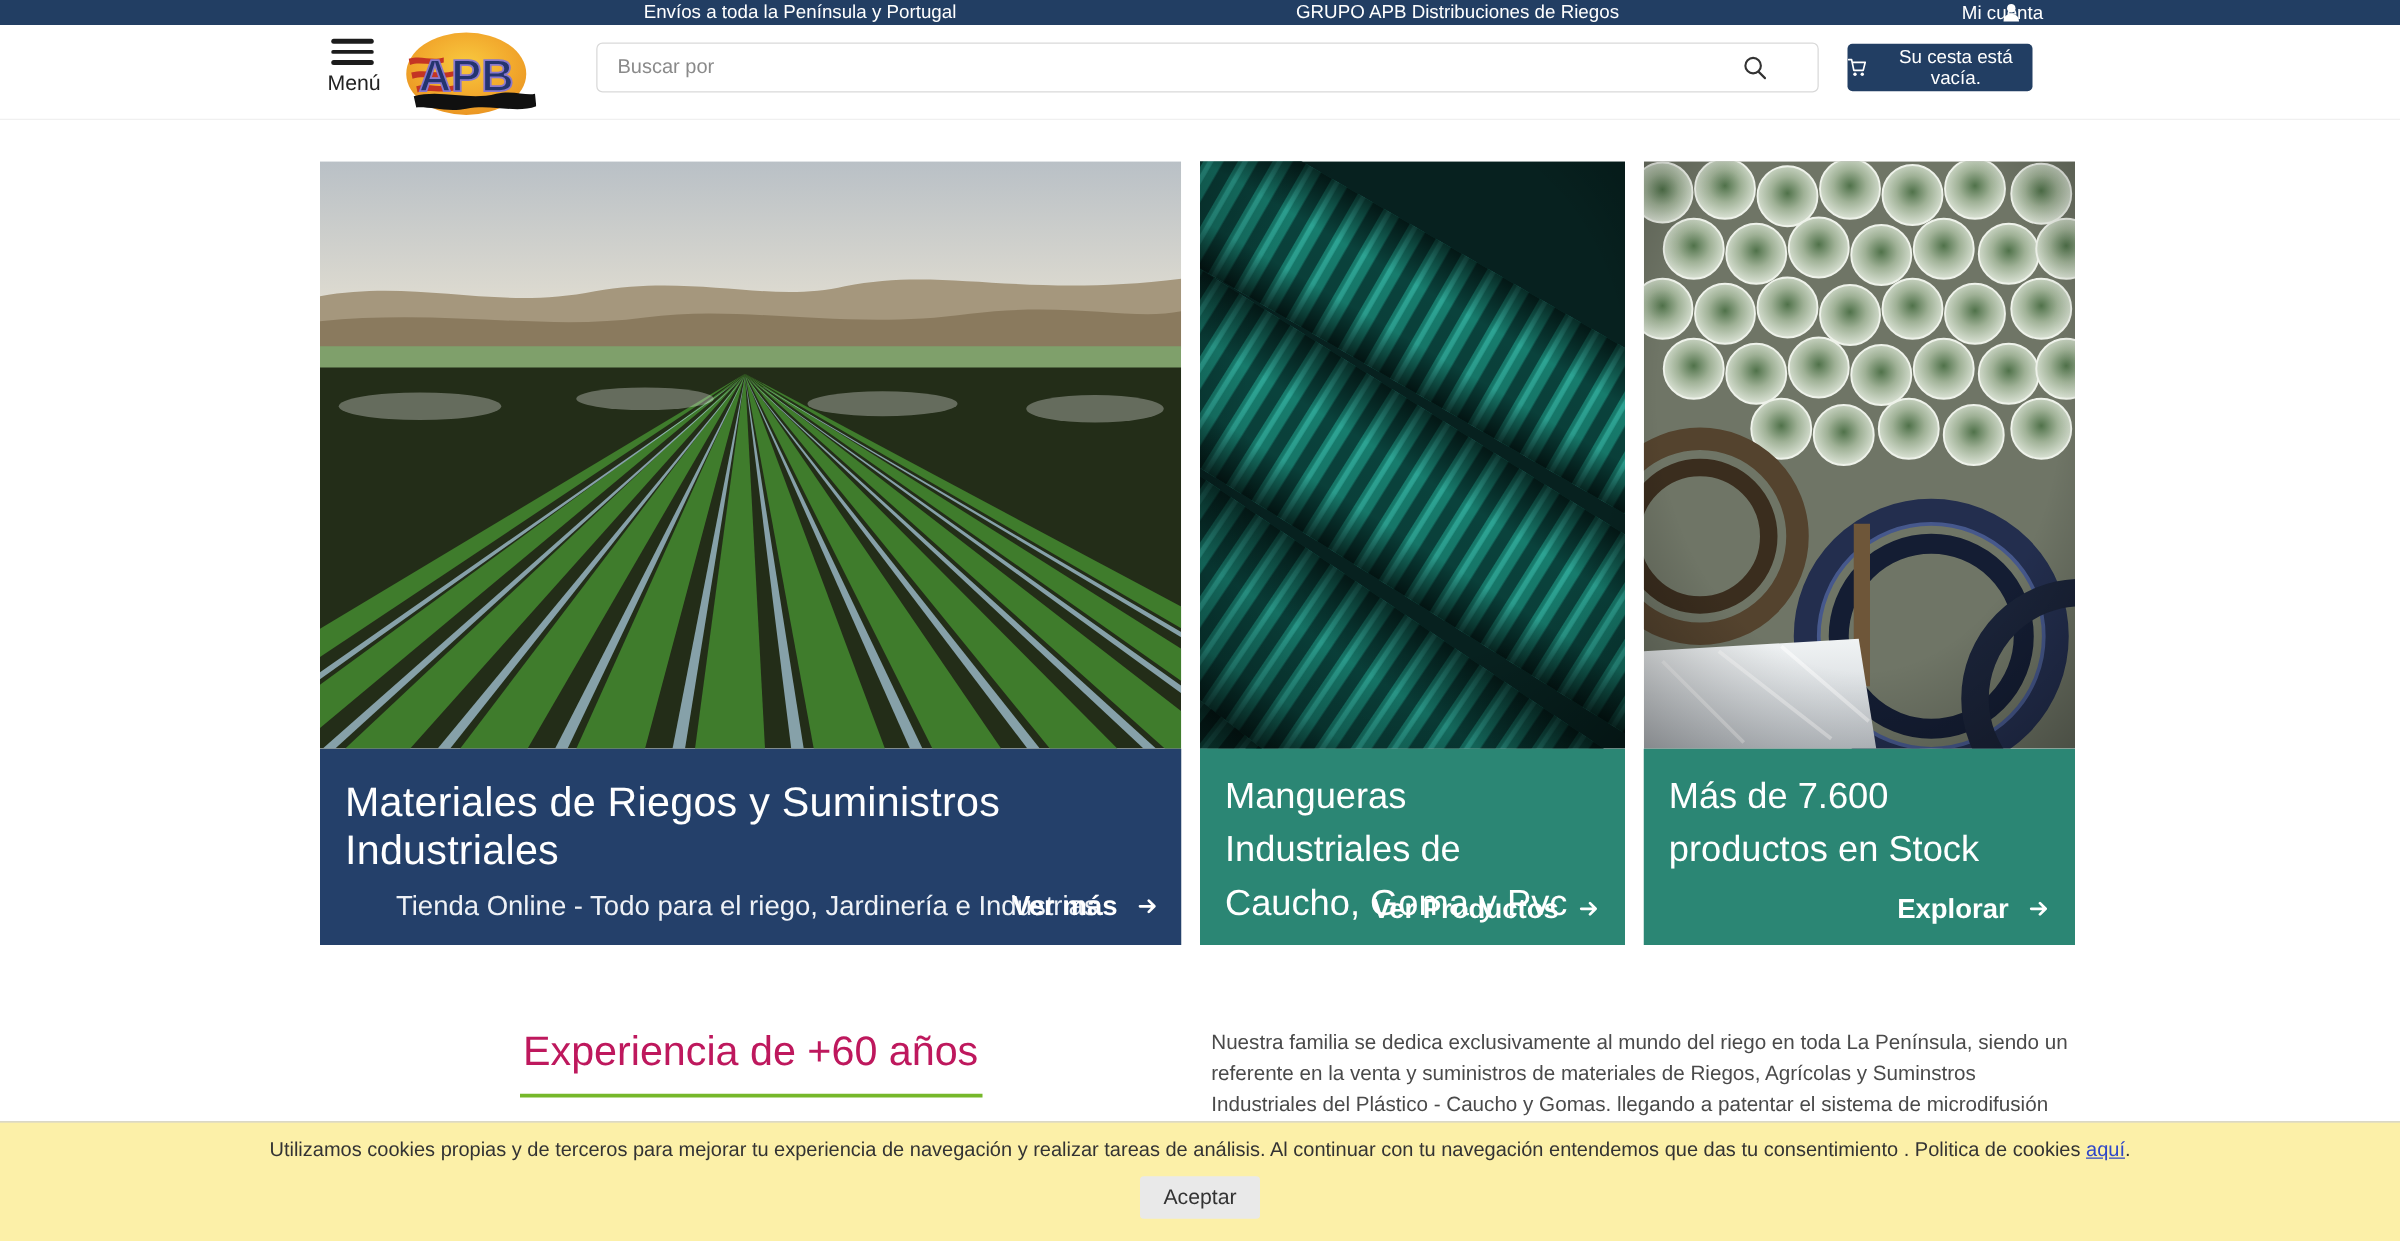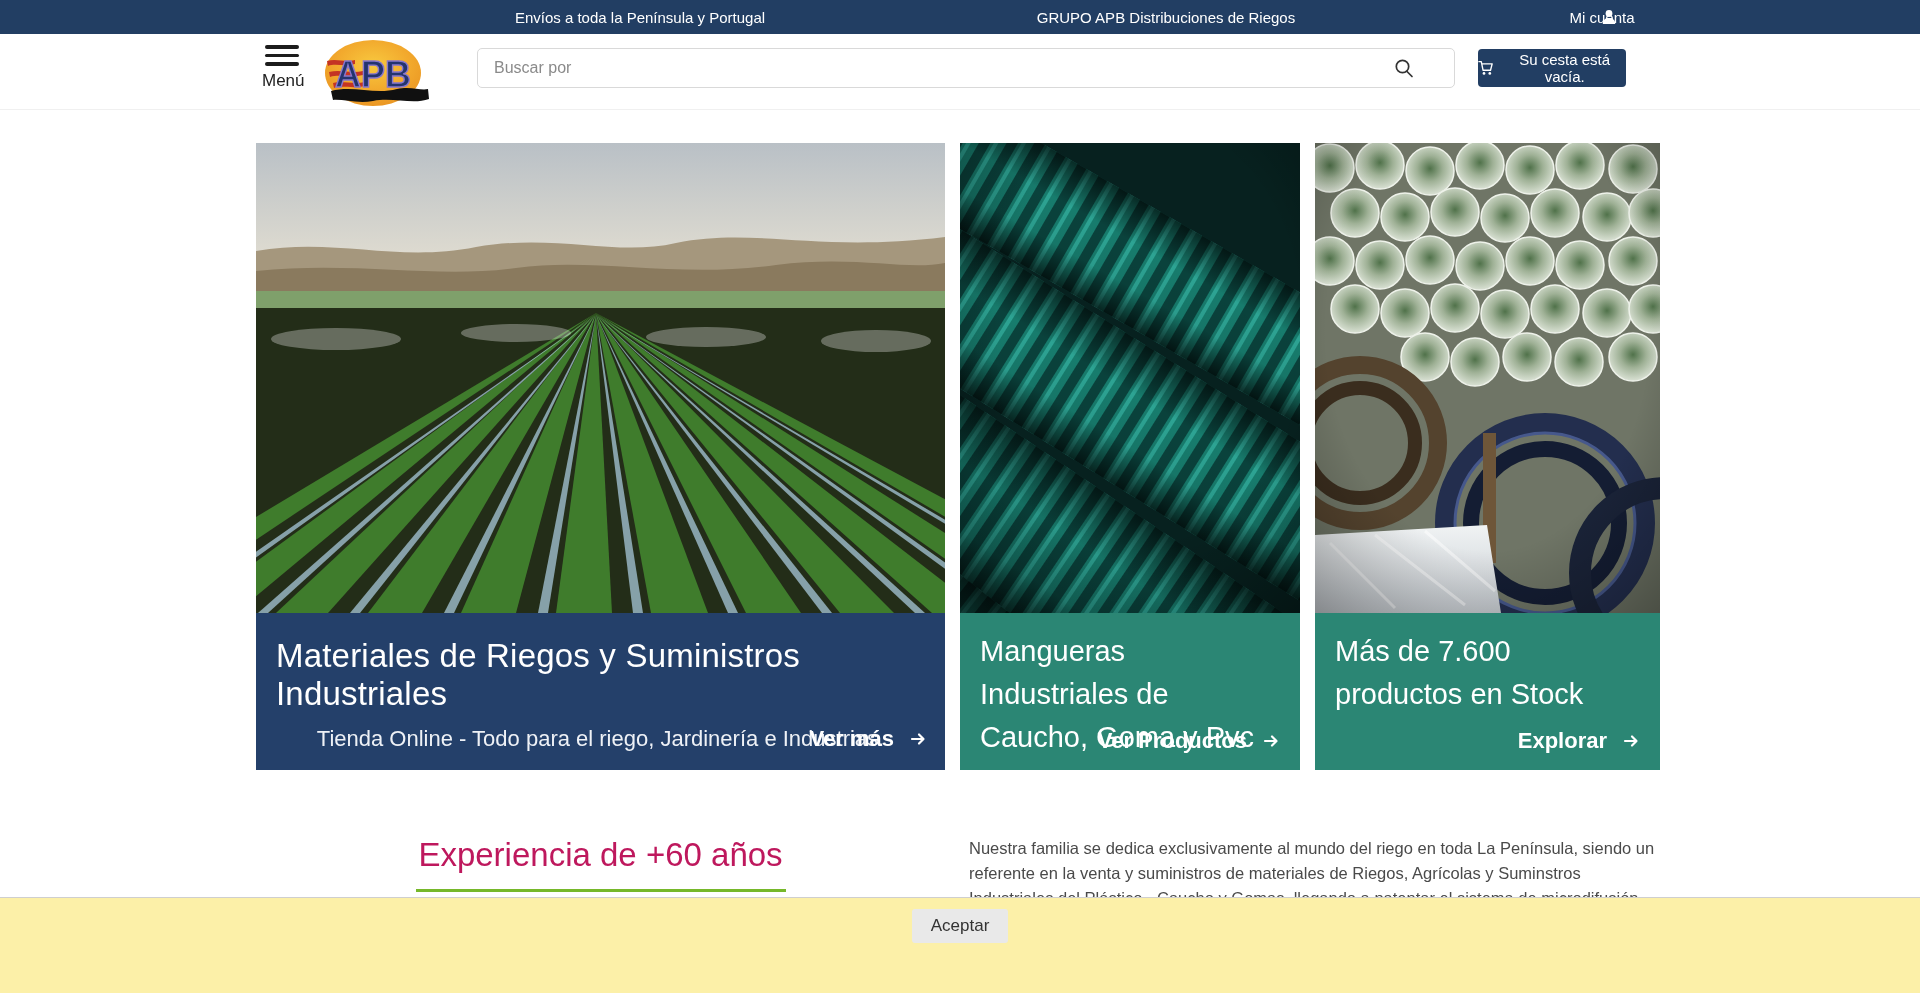--- a/index.html
+++ b/index.html
@@ -1,20 +1,20 @@
 <!DOCTYPE html>
 <html><head>
 <meta charset="utf-8">
 <style>
   * { margin:0; padding:0; box-sizing:border-box; }
   html,body { width:1920px; height:993px; overflow:hidden; background:#fff;
               font-family:"Liberation Sans", sans-serif; }
 
   
-  .topbar { position:relative; height:34px; background:#223E63; color:#fff; }
+  .topbar { position:relative; height:20px; background:#223E63; color:#fff; }
   .topbar span, .topbar a { position:absolute; top:50%; transform:translate(-50%,-50%);
               font-size:15px; color:#fff; text-decoration:none; white-space:nowrap;
               display:flex; align-items:center; gap:7px; }
   .tb-ship { left:640px; }
   .tb-brand{ left:1166px; }
   .tb-acct { left:1609px; cursor:pointer; }
 
   
   .header { position:relative; height:76px; background:#fff; border-bottom:1px solid #f0f0f0; }
   .menu-btn { position:absolute; left:262px; top:11px; width:40px; text-align:center; cursor:pointer; }
@@ -340,14 +340,15 @@
   <div class="about-left">
     <h2>Experiencia de +60 años</h2>
     <div class="about-underline"></div>
   </div>
   <div class="about-right">
     <p>Nuestra familia se dedica exclusivamente al mundo del riego en toda La Península, siendo un referente en la venta y suministros de materiales de Riegos, Agrícolas y Suminstros Industriales del Plástico - Caucho y Gomas. llegando a patentar el sistema de microdifusión para la reducción</p>
   </div>
 </div>
 
 <div class="cookie">
+  <div class="cookie-msg"><span>Utilizamos cookies propias y de terceros para mejorar tu experiencia de navegación y realizar tareas de análisis. Al continuar con tu navegación entendemos que das tu consentimiento . Politica de cookies </span><a>aquí</a><span>.</span></div>
   <button class="cookie-accept">Aceptar</button>
 </div>
 
 </body></html>

